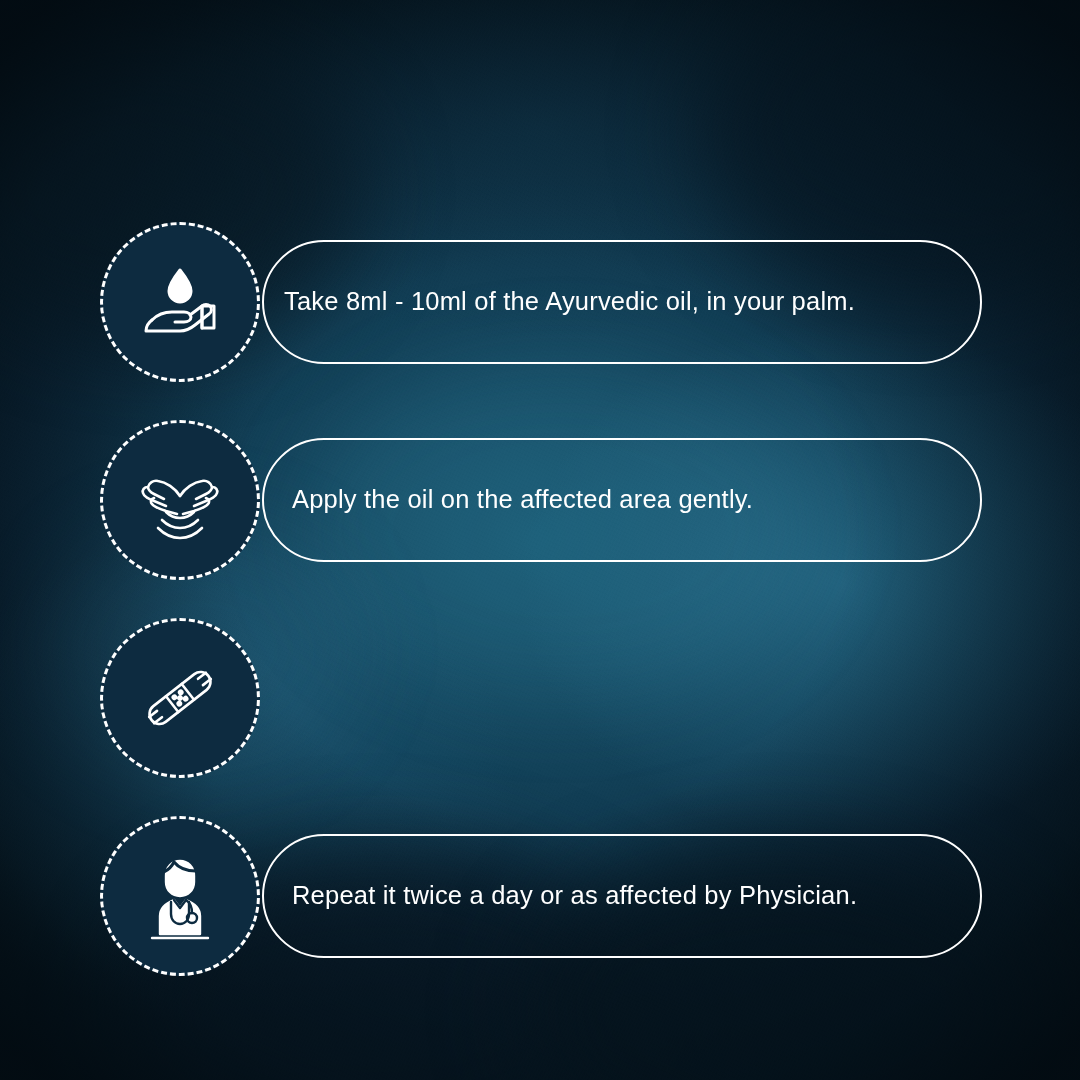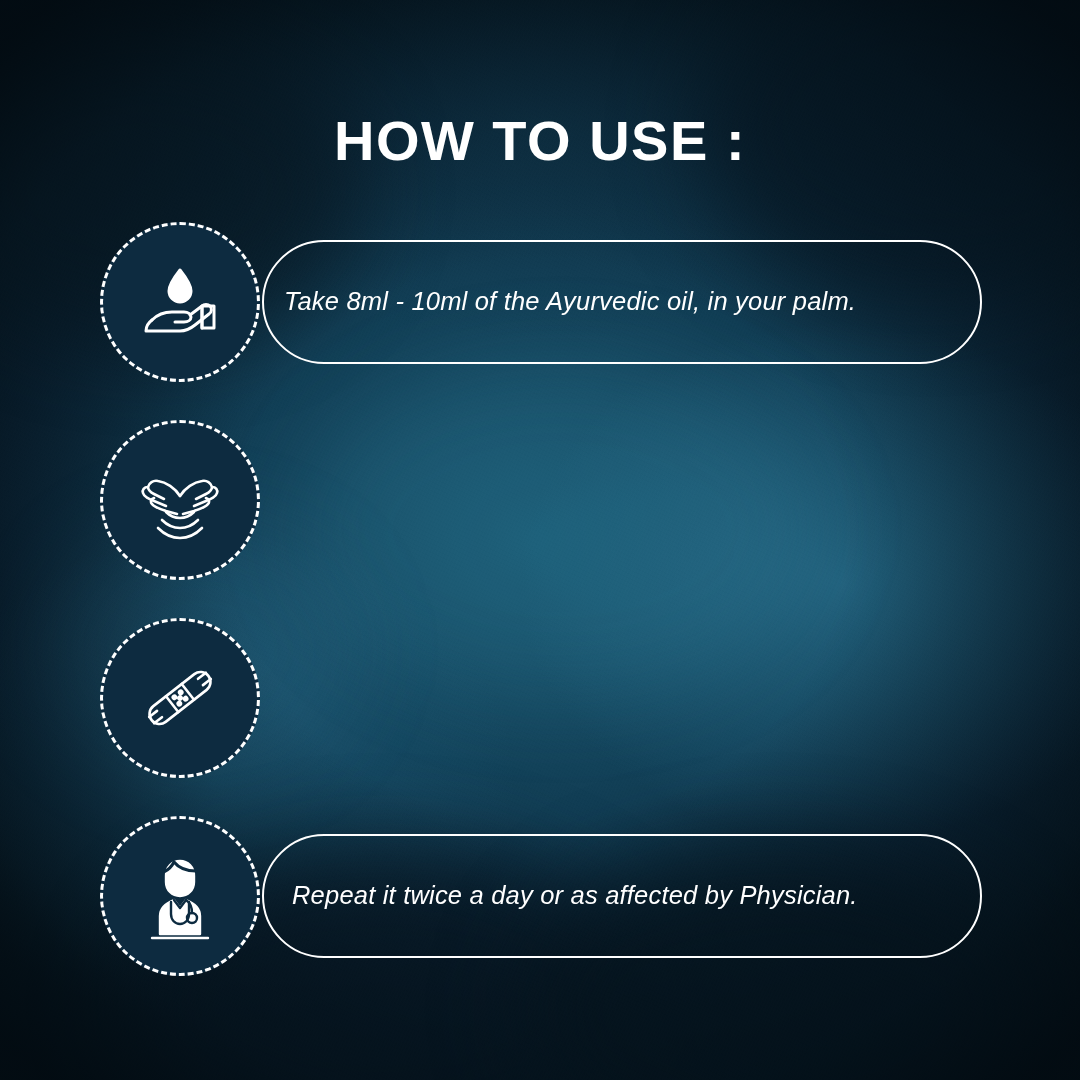--- a/index.html
+++ b/index.html
@@ -100,21 +100,20 @@
     left: 262px;
     top: 18px;
     right: 88px;
     height: 124px;
     border: 2px solid #ffffff;
     border-radius: 62px;
     box-sizing: border-box;
     display: flex;
     align-items: center;
     z-index: 1;
-    font-style: italic;
   }
   .pill-text {
     color: #ffffff;
     font-size: 25.5px;
     letter-spacing: 0.2px;
     padding-left: 28px;
     padding-right: 24px;
     line-height: 1.25;
   }
   .step-1 .pill { left: 262px; right: 98px; }
@@ -130,21 +129,20 @@
 <div class="poster">
   <div class="fog a"></div>
   <div class="fog b"></div>
   <div class="fog c"></div>
   <div class="fog d"></div>
   <div class="fog e"></div>
   <div class="fog f"></div>
   <div class="grain"></div>
   <div class="vignette"></div>
 
-  <div class="title">HOW TO USE :</div>
 
   <div class="steps">
 
     <div class="step step-1">
       <div class="badge">
         <span>
           <svg width="96" height="96" viewBox="0 0 96 96" fill="none" stroke="#ffffff" stroke-width="3" stroke-linecap="round" stroke-linejoin="round">
             <path d="M48 16c0 0 -11 14 -11 21a11 11 0 0 0 22 0c0-7 -11-21 -11-21z" fill="#ffffff" stroke="#ffffff"></path>
             <path d="M20 66c6-6 13-8 20-8h12c4 0 7 2 7 5s-3 5-7 5h-9"></path>
             <path d="M20 66c-4 3 -6 7 -6 11h34c6 0 10-2 15-6l14-11c3-2 3-6 1-8s-6-2-8 0l-12 9"></path>
@@ -166,20 +164,23 @@
             <path d="M50 46c5-8 14-14 22-15 5 -1 9 2 10 6 0 3 -2 5 -6 7l-10 5"></path>
             <path d="M18 37c-4 0 -6 3 -5 6 1 4 6 6 11 8l12 5"></path>
             <path d="M82 37c4 0 6 3 5 6 -1 4 -6 6 -11 8l-12 5"></path>
             <path d="M24 48c-3 1 -4 4 -2 6 2 3 8 5 14 7l11 3"></path>
             <path d="M76 48c3 1 4 4 2 6 -2 3 -8 5 -14 7l-11 3"></path>
             <path d="M36 62c4 4 9 6 14 6s10-2 14-6"></path>
             <path d="M32 70c6 6 12 8 18 8s12-2 18-8"></path>
             <path d="M28 78c7 7 15 10 22 10s15-3 22-10"></path>
           </svg>
         </span>
+      </div>
+      <div class="pill">
+        <div class="pill-text">Apply the oil on the affected area gently.</div>
       </div>
     </div>
 
     <div class="step step-3">
       <div class="badge">
         <span>
           <svg width="100" height="100" viewBox="0 0 100 100" fill="none" stroke="#ffffff" stroke-width="2.6" stroke-linecap="round" stroke-linejoin="round">
             <g transform="rotate(-38 50 50)">
               <rect x="14" y="40" width="72" height="20" rx="10"></rect>
               <path d="M40 40v20M60 40v20"></path>

